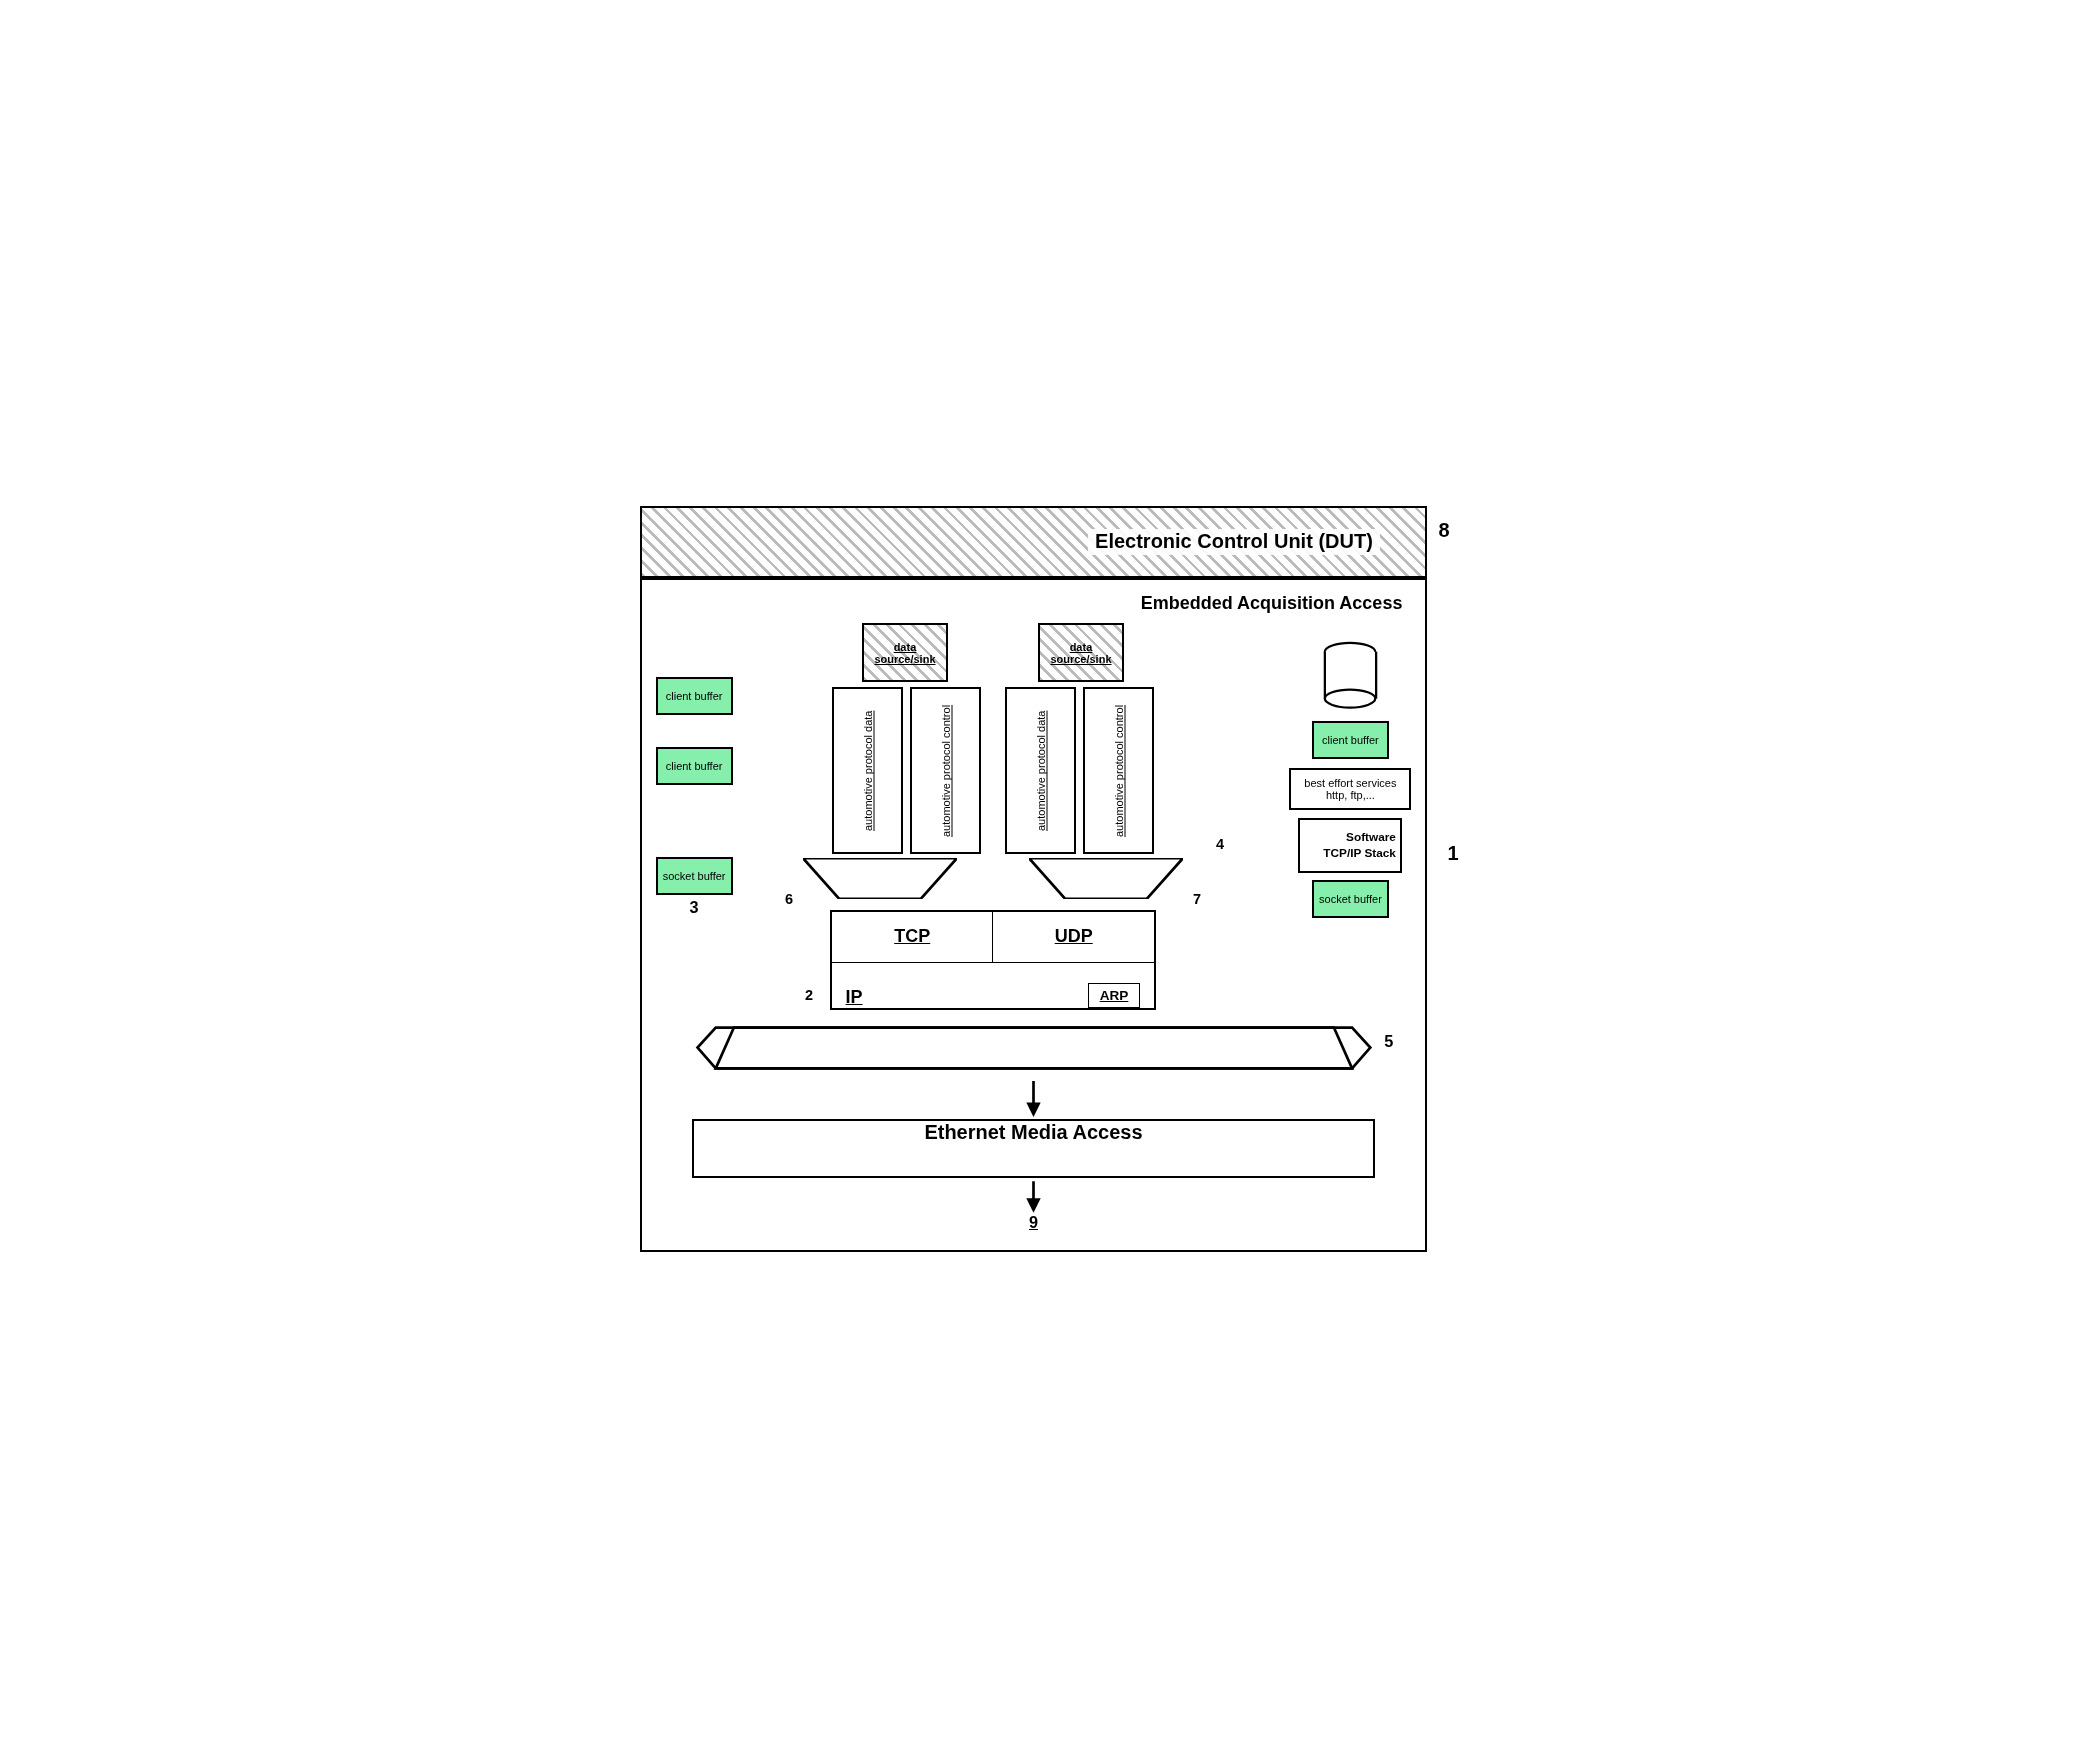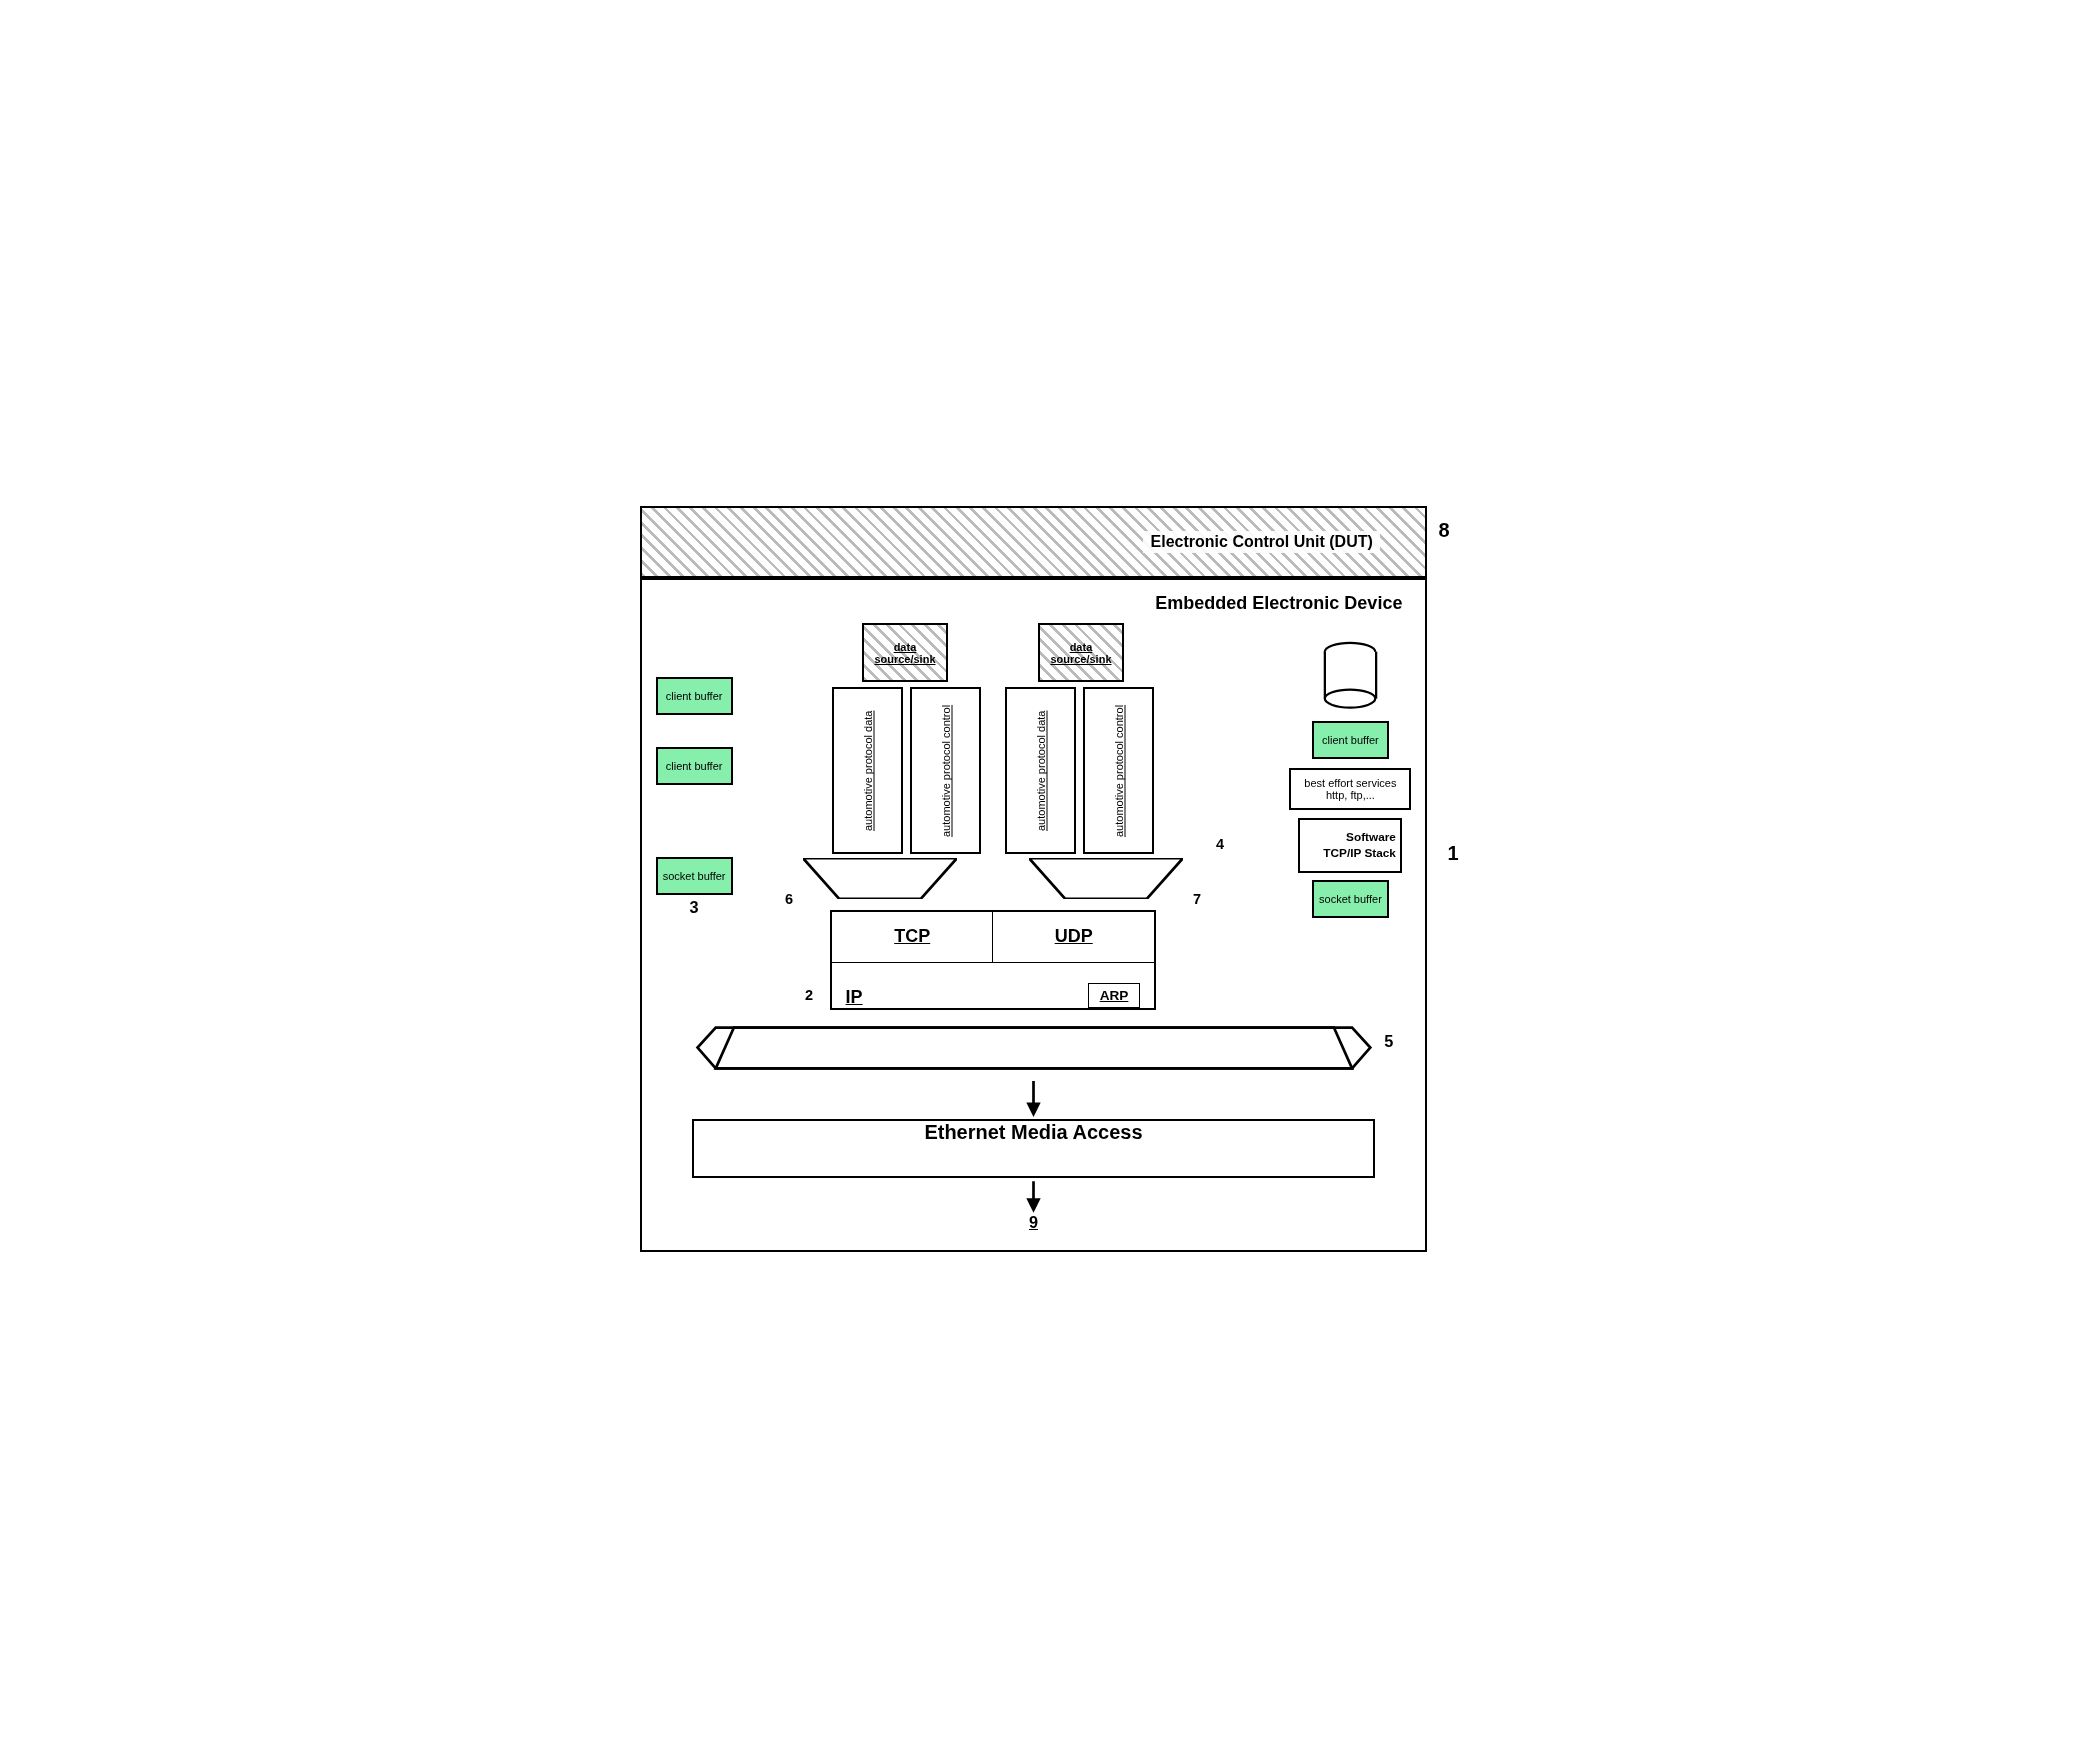--- a/index.html
+++ b/index.html
@@ -30,28 +30,28 @@
   </style>
 </head>
 <body>
 
 <div class="diagram-container">
 
   <div style="position:relative;">
 
     <div style="position:relative; margin-bottom:0; margin-right:27px;">
       <div style="border:2.7px solid #000; height:72px; background: repeating-linear-gradient(45deg,#bbb,#bbb 2.7px,#fff 2.7px,#fff 9px); display:flex; align-items:center; justify-content:flex-end; padding-right:45px;">
-        <span style="font-size:16px;font-weight:bold;background:rgba(255,255,255,0.9);padding:1.8px 7.2px;">Electronic Control Unit (DUT)</span>
+        <span style="font-size:20px;font-weight:bold;background:rgba(255,255,255,0.9);padding:1.8px 7.2px;">Electronic Control Unit (DUT)</span>
       </div>
       <span style="position:absolute;right:-22.6px;top:13.6px;font-size:20px;font-weight:bold;">8</span>
     </div>
 
     <div style="border:2.7px solid #000; padding:13.6px 13.6px 18px 13.6px; position:relative; background:#fff; margin-right:27px;">
 
-      <div style="font-size:18px;font-weight:bold;text-align:right;margin-bottom:9px;margin-right:9px;">Embedded Electronic Device</div>
+      <div style="font-size:18px;font-weight:bold;text-align:right;margin-bottom:9px;margin-right:9px;">Embedded Acquisition Access</div>
 
       <div style="display:flex; position:relative;">
 
         <div style="display:flex; flex-direction:column; align-items:center; margin-right:4.5px; margin-top:54px;">
           <div class="box" style="position:relative;width:77px;height:38px;font-size:11px;">client buffer</div>
           <div style="height:32px;"></div>
           <div class="box" style="position:relative;width:77px;height:38px;font-size:11px;">client buffer</div>
           <div style="height:72px;"></div>
           <div class="box" style="position:relative;width:77px;height:38px;font-size:11px;">socket buffer</div>
           <div style="margin-top:2.7px;font-size:16.3px;font-weight:bold;">3</div>

